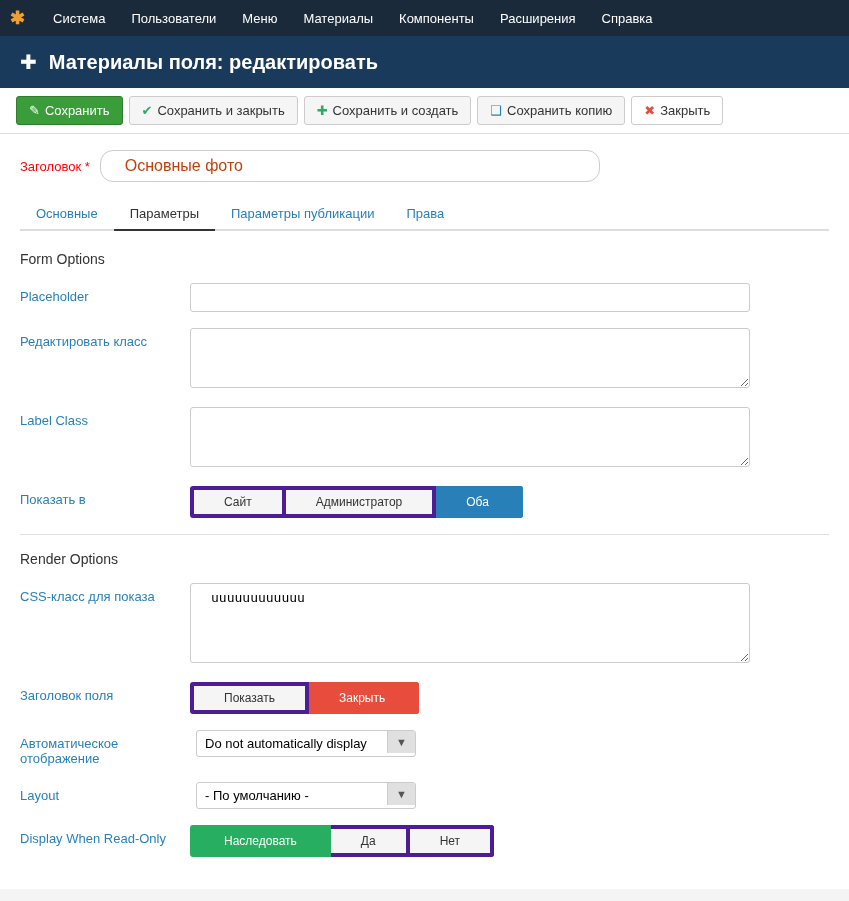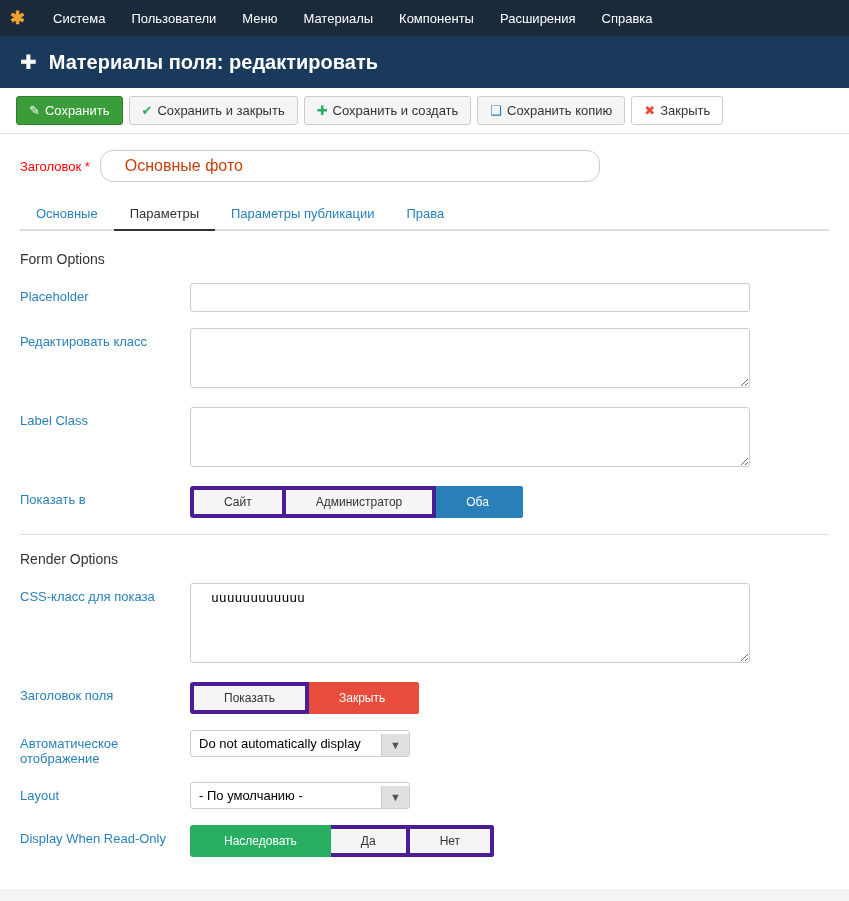--- a/index.html
+++ b/index.html
@@ -201,26 +201,27 @@
     }
     .btn-toggle.active-green {
       background: #27ae60;
       color: #fff;
       border-color: #27ae60;
     }
 
     
     .select-wrap {
       display: flex;
-      align-items: flex-end;
+      align-items: flex-start;
       border: 1px solid #ccc;
       border-radius: 3px;
       overflow: hidden;
       background: #fff;
       max-width: 220px;
+      margin-left: 6px;
     }
     .select-wrap select {
       flex: 1;
       border: none;
       padding: 5px 8px;
       font-size: 13px;
       background: transparent;
       appearance: none;
       cursor: pointer;
       outline: none;

